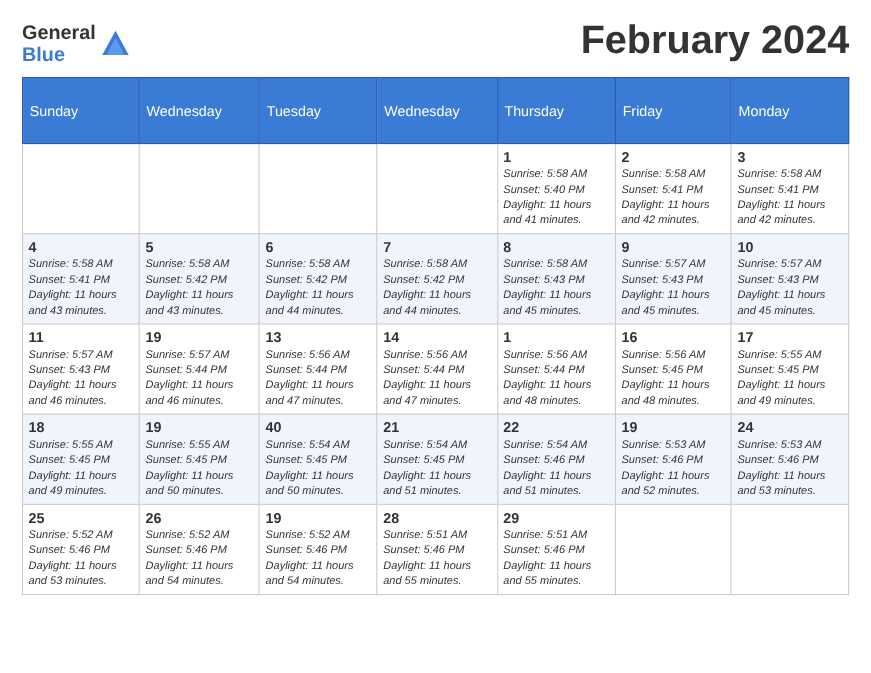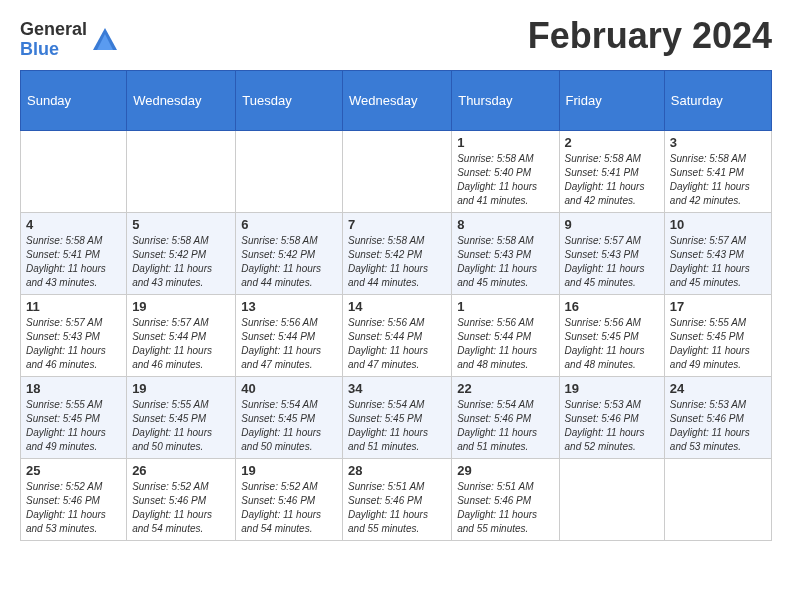--- a/index.html
+++ b/index.html
@@ -118,21 +118,21 @@
 
 <table class="calendar">
   <thead>
     <tr>
     <th>Sunday</th>
         <th>Wednesday</th>
         <th>Tuesday</th>
         <th>Wednesday</th>
         <th>Thursday</th>
         <th>Friday</th>
-        <th>Saturday</th>
+        <th>Monday</th>
       </tr>
   </thead>
   <tbody id="calendar-body">
   <tr>
         <td class="empty-cell"></td>
         <td class="empty-cell"></td>
         <td class="empty-cell"></td>
         <td class="empty-cell"></td>
         <td>
           <div class="day-number">1</div>
@@ -274,21 +274,21 @@
 and 50 minutes.</div>
         </td>
         <td>
           <div class="day-number">40</div>
           <div class="day-info" style="white-space: pre-line;">Sunrise: 5:54 AM
 Sunset: 5:45 PM
 Daylight: 11 hours
 and 50 minutes.</div>
         </td>
         <td>
-          <div class="day-number">34</div>
+          <div class="day-number">21</div>
           <div class="day-info" style="white-space: pre-line;">Sunrise: 5:54 AM
 Sunset: 5:45 PM
 Daylight: 11 hours
 and 51 minutes.</div>
         </td>
         <td>
           <div class="day-number">22</div>
           <div class="day-info" style="white-space: pre-line;">Sunrise: 5:54 AM
 Sunset: 5:46 PM
 Daylight: 11 hours

